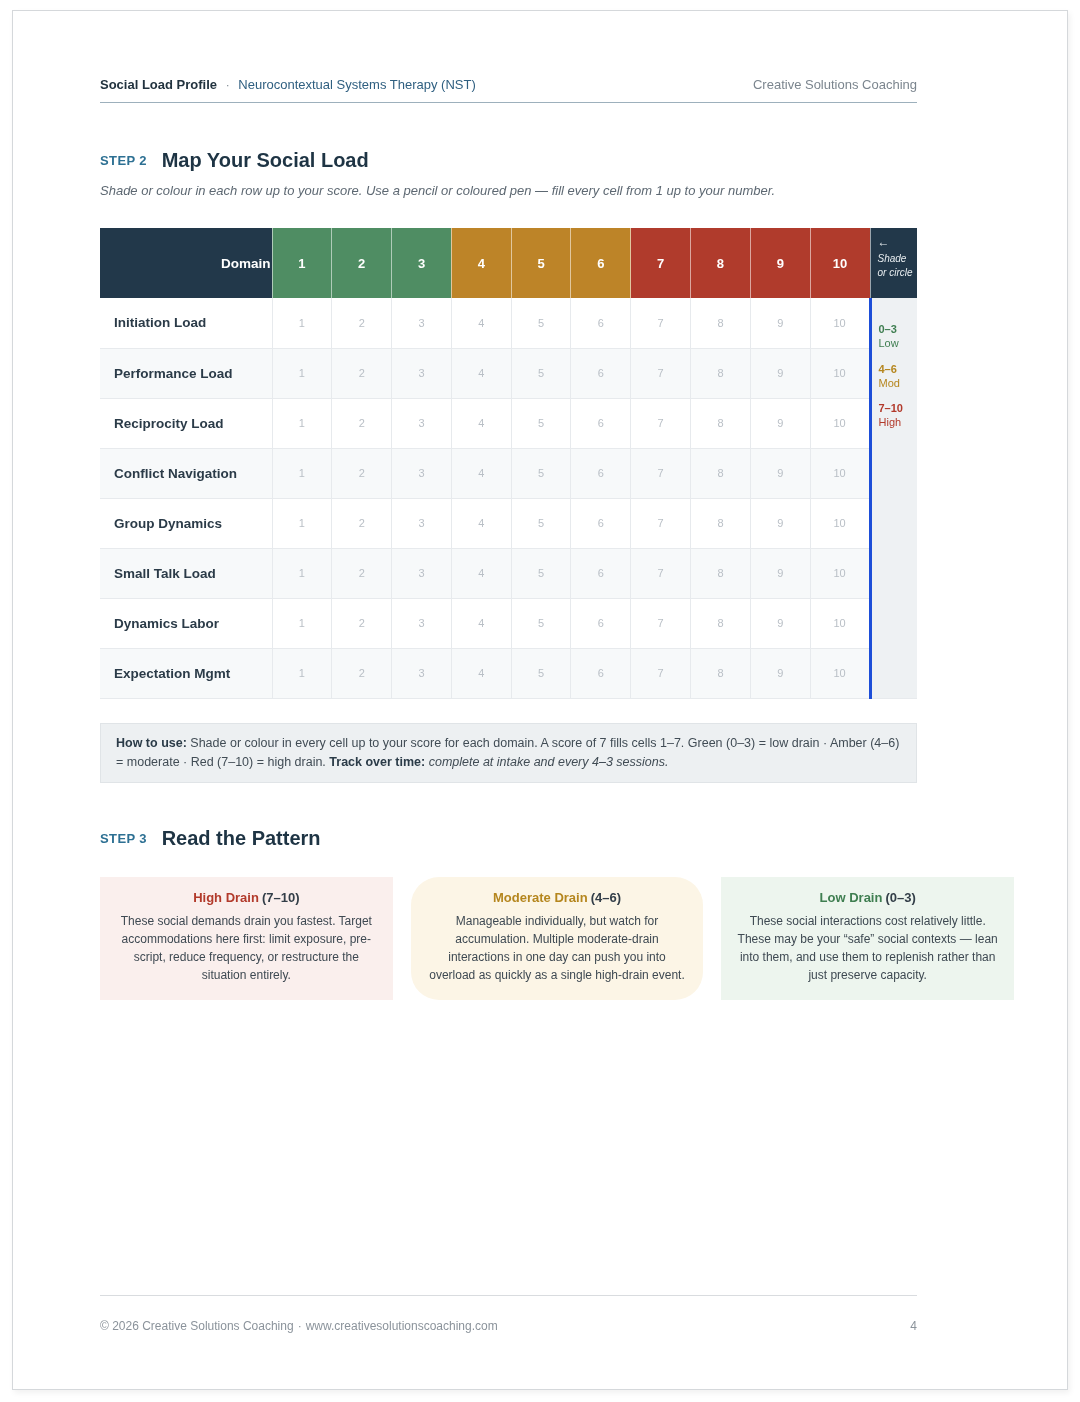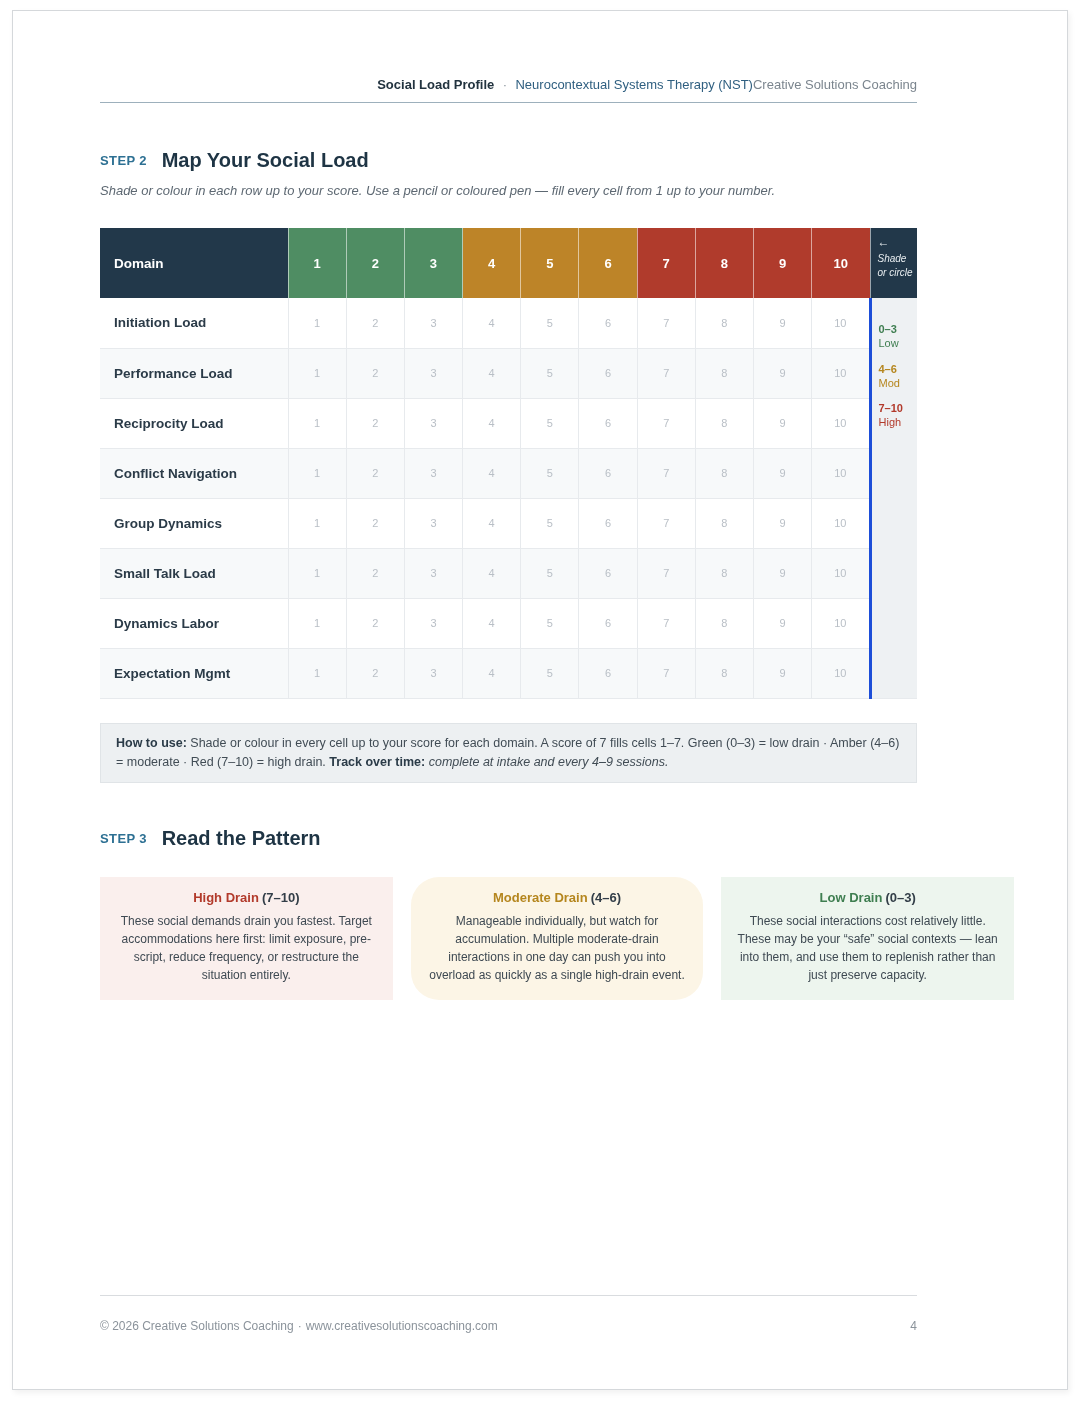--- a/index.html
+++ b/index.html
@@ -16,21 +16,21 @@
     background: #fff;
     border: 1px solid #d5d8db;
     box-shadow: 2px 3px 6px rgba(0,0,0,0.06);
     overflow: hidden;
   }
   .content { margin-left: 87px; width: 817px; }
 
   
   .doc-header {
     padding-top: 64px;
-    display: flex; justify-content: flex-end; align-items: baseline;
+    display: flex; justify-content: space-between; align-items: baseline;
     padding-bottom: 9px;
     border-bottom: 1px solid #9db0bc;
   }
   .dh-title { font-weight: 700; color: #22333f; font-size: 13px; }
   .dh-sep   { color: #8a949c; margin: 0 4px; font-size: 13px; }
   .dh-sub   { color: #2f5f80; font-size: 13px; }
   .dh-right { color: #7b858e; font-size: 13px; }
 
   
   .step-heading { margin: 0; }
@@ -51,24 +51,24 @@
     font-size: 13px; color: #5d6872;
   }
 
   
   .score-table {
     margin-top: 30px; width: 817px;
     border-collapse: collapse; table-layout: fixed;
   }
   thead th { height: 70px; }
   .domain-head {
-    width: 188px;
+    width: 172px;
     background: var(--navy, #22384a); color: #fff;
     font-size: 13.5px; font-weight: 700;
-    text-align: left; padding-left: 14px;
+    text-align: right; padding-left: 14px;
   }
   .num-head {
     color: #fff; font-size: 13px; font-weight: 700; text-align: center;
     border-left: 1px solid rgba(255,255,255,.55);
   }
   .shade-head {
     width: 47px;
     background: var(--navy, #22384a); color: #e8edf0;
     text-align: left; vertical-align: top;
     padding: 7px 4px 0 7px; font-weight: 400;
@@ -290,21 +290,21 @@
             <td class="score-cell">9</td>
             <td class="score-cell">10</td>
           </tr>
         </tbody>
     </table>
 
     <div class="howto">
       <strong>How to use:</strong>
       <span>Shade or colour in every cell up to your score for each domain. A score of 7 fills cells 1–7. Green (0–3) = low drain · Amber (4–6) = moderate · Red (7–10) = high drain.</span>
       <strong>Track over time:</strong>
-      <em>complete at intake and every 4–9 sessions.</em>
+      <em>complete at intake and every 4–3 sessions.</em>
     </div>
 
     <section class="step3-block">
       <h2 class="step-heading">
         <span class="step-label">STEP 3</span>
         <span class="step-title">Read the Pattern</span>
       </h2>
     </section>
 
     <div class="pattern-row">

